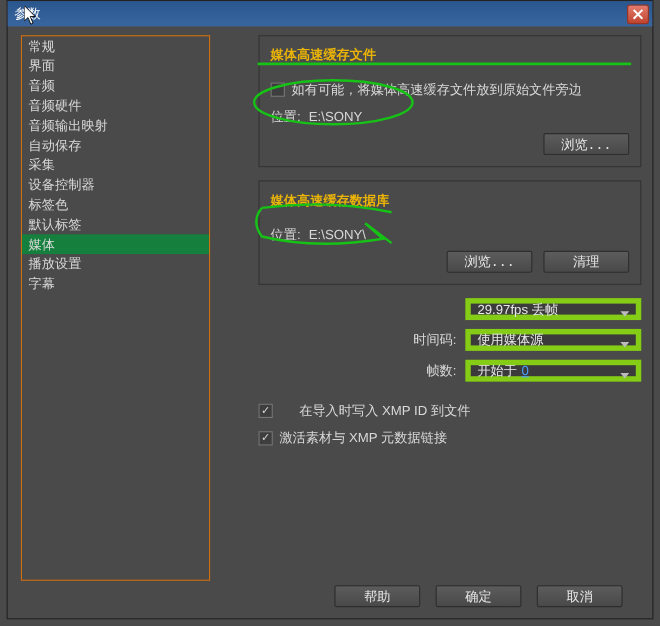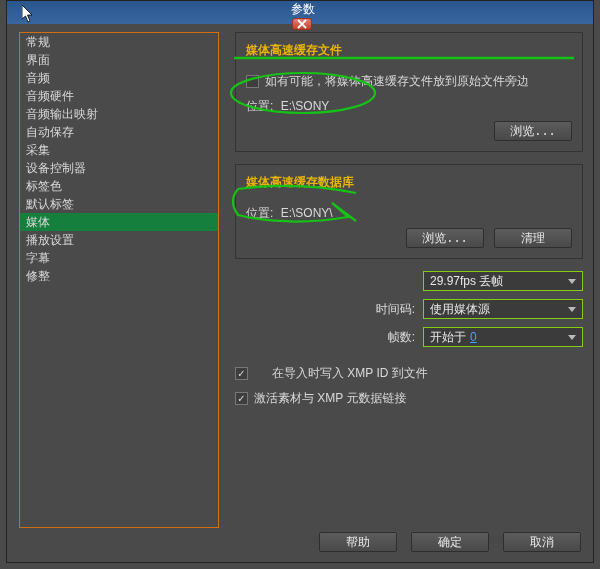--- a/index.html
+++ b/index.html
@@ -1,44 +1,44 @@
 <!DOCTYPE html>
 <html><head>
 <meta charset="utf-8">
 <style>
   * { margin: 0; padding: 0; box-sizing: border-box; font-family: "Microsoft YaHei", Tahoma, sans-serif; font-size: 12px; }
   body { background: #4a4a4a; width: 600px; height: 569px; overflow: hidden; }
   .window { position: absolute; left: 6px; top: 0; width: 588px; height: 563px; background: #4a4a4a; border: 1px solid #222; }
-  .titlebar { height: 23px; background: linear-gradient(#2a568e, #3a66a0); display: flex; align-items: center; padding-left: 6px; color: #fff; position: relative; flex-direction: column; }
+  .titlebar { height: 23px; background: linear-gradient(#2a568e, #3a66a0); display: flex; align-items: center; padding-left: 6px; color: #fff; position: relative; }
   .titlebar-title { flex: 1; font-weight: normal; }
   .close-btn { width: 20px; height: 18px; background: linear-gradient(#e57c6e,#c0442e); border: 1px solid #9a3320; border-radius: 3px; display: flex; align-items: center; justify-content: center; margin-right: 3px; cursor: pointer; }
   .close-btn svg { width: 10px; height: 10px; }
   .cursor { position: absolute; left: 15px; top: 4px; pointer-events: none; z-index:10;}
   .body-area { position: absolute; top: 27px; left: 4px; right: 4px; bottom: 4px; }
-  .sidebar { position: absolute; left: 8px; top: 4px; width: 200px; height: 496px; border: 1px solid #d06f10; background: #4a4a4a; color: #d9d9d9; }
+  .sidebar { position: absolute; left: 8px; top: 4px; width: 172px; height: 496px; border: 1px solid #d06f10; background: #4a4a4a; color: #d9d9d9; }
   .sidebar-item { padding: 1px 6px; cursor: pointer; line-height: 16px; }
   .sidebar-item.selected { background: #15803d; }
   .main { position: absolute; left: 224px; top: 4px; right: 6px; bottom: 42px; color: #d9d9d9; }
   .fieldset { border: 1px solid #333; background: #4a4a4a; margin-bottom: 12px; padding: 9px 10px 10px; position: relative; }
   .fieldset-title { font-weight: bold; color: #eab308; margin-bottom: 14px; }
   .check-row { display: flex; align-items: center; gap: 6px; margin-bottom: 8px; }
   .checkbox { width: 13px; height: 13px; border: 1px solid #777; background: #3e3e3e; display: inline-flex; align-items: center; justify-content: center; cursor: pointer; }
   .checkbox.checked::after { content: "✓"; color: #d9d9d9; font-size: 10px; line-height: 10px; }
   .field-label { margin-right: 4px; }
   .loc-row { margin-bottom: 6px; }
   .btn { display: inline-flex; align-items: center; justify-content: center; min-width: 78px; height: 20px; padding: 0 10px; background: linear-gradient(#5c5c5c,#494949); border: 1px solid #2e2e2e; color: #e8e8e8; cursor: pointer; border-radius: 2px; font-family: Liberation Mono, monospace; }
   .btn-row-right { display: flex; justify-content: flex-end; gap: 10px; }
   .form-row { display: flex; align-items: center; justify-content: flex-end; gap: 8px; margin-bottom: 8px; }
   .form-row .label { text-align: right; }
-  .select { height: 20px; min-width: 160px; background: #3b3b3b; border: 1px solid #84cc16; color: #e8e8e8; display: inline-flex; align-items: center; padding: 0 6px; position: relative; cursor: pointer; }
+  .select { height: 20px; min-width: 160px; background: #3b3b3b; border: 5px solid #84cc16; color: #e8e8e8; display: inline-flex; align-items: center; padding: 0 6px; position: relative; cursor: pointer; }
   .select::after { content: ""; position: absolute; right: 6px; top: 7px; border-left: 4px solid transparent; border-right: 4px solid transparent; border-top: 5px solid #bbb; }
   .select-narrow { min-width: 160px; }
   .spin { display:flex; align-items:center; }
   .spin-val { color: #4aa0ff; margin-left: 4px; text-decoration: underline; cursor: text; }
-  .footer { position: absolute; left: 0; right: 8px; bottom: 6px; display: flex; justify-content: flex-end; gap: 14px; }
+  .footer { position: absolute; left: 0; right: 23px; bottom: 6px; display: flex; justify-content: flex-end; gap: 14px; }
   .annot { position: absolute; pointer-events: none; }
 </style>
 </head>
 <body>
 
 <div class="window">
   <div class="titlebar">
     <span class="titlebar-title">参数</span>
     <div class="close-btn">
       <svg viewBox="0 0 10 10">
@@ -59,21 +59,20 @@
       <div class="sidebar-item">音频硬件</div>
       <div class="sidebar-item">音频输出映射</div>
       <div class="sidebar-item">自动保存</div>
       <div class="sidebar-item">采集</div>
       <div class="sidebar-item">设备控制器</div>
       <div class="sidebar-item">标签色</div>
       <div class="sidebar-item">默认标签</div>
       <div class="sidebar-item selected">媒体</div>
       <div class="sidebar-item">播放设置</div>
       <div class="sidebar-item">字幕</div>
-      <div class="sidebar-item">修整</div>
     </div>
 
     <div class="main">
 
       <div class="fieldset">
         <div class="fieldset-title">媒体高速缓存文件</div>
         <div class="check-row">
           <span class="checkbox"></span>
           <span>如有可能，将媒体高速缓存文件放到原始文件旁边</span>
         </div>

